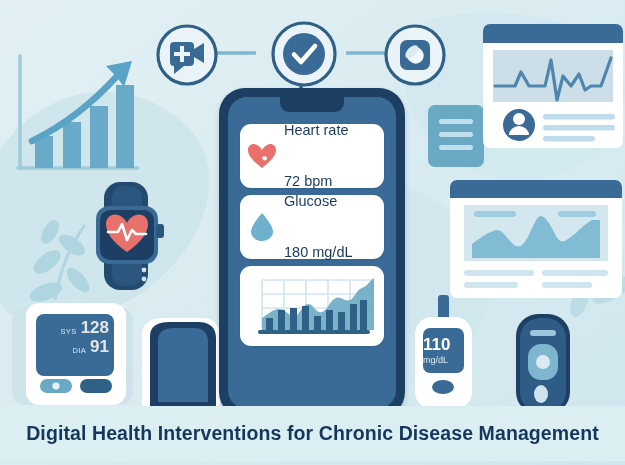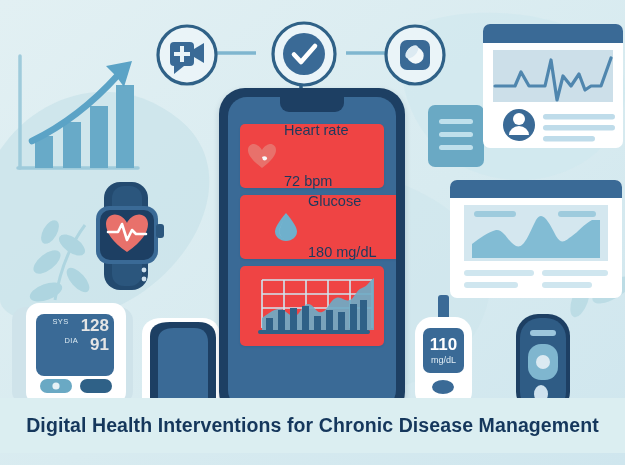--- a/index.html
+++ b/index.html
@@ -8,21 +8,21 @@
     font-family:"Liberation Sans","DejaVu Sans",sans-serif;
     background:#dceef2;
   }
   #stage{position:relative;width:625px;height:465px;overflow:hidden;background:#dcedf1;}
   .abs{position:absolute;}
   svg{display:block;}
   #bgsvg{position:absolute;left:0;top:0;width:625px;height:465px;}
 
   
   #banner{
-    position:absolute;left:0;bottom:12px;width:625px;height:55px;
+    position:absolute;left:0;bottom:4px;width:625px;height:55px;
     background:#dbeef1;
     display:flex;align-items:center;justify-content:center;
   }
   #banner-title{
     color:#15375c;font-size:19.5px;font-weight:bold;letter-spacing:.1px;
     white-space:nowrap;
   }
 
   
   #phone{
@@ -34,51 +34,51 @@
     position:absolute;left:9px;top:9px;width:168px;height:312px;
     background:#3a6a96;border-radius:19px;overflow:hidden;
   }
   #notch{
     position:absolute;left:50%;transform:translateX(-50%);top:0;
     width:64px;height:15px;background:#1d3f63;
     border-bottom-left-radius:9px;border-bottom-right-radius:9px;
   }
   .card{
     position:absolute;left:12px;width:144px;
-    background:#ef4444;border-radius:5px;
+    background:#ffffff;border-radius:11px;
     box-shadow:0 1px 2px rgba(20,50,80,.12);
     display:flex;align-items:center;
   }
   #card-hr{top:27px;height:64px;}
-  #card-gl{top:98px;height:64px;padding-left:24px;}
+  #card-gl{top:98px;height:64px;}
   #card-ch{top:169px;height:80px;width:144px;display:block;}
   .card-icon{width:44px;flex:0 0 44px;display:flex;align-items:center;justify-content:center;}
   .card-text{display:flex;flex-direction:column;line-height:1.15;}
   .card-label{color:#1b3a5e;font-size:14.5px;}
   .card-value{color:#1b3a5e;font-size:14.5px;margin-top:34px;}
 
   
   #bp{
     position:absolute;left:12px;top:303px;width:121px;height:106px;
   }
   #bp-screen{
     position:absolute;left:24px;top:11px;width:78px;height:62px;
     background:#3a6a96;border-radius:8px;
     padding:3px 5px;box-sizing:border-box;
   }
-  .bp-row{display:flex;align-items:flex-start;justify-content:flex-end;gap:12px;height:19px;}
+  .bp-row{display:flex;align-items:flex-end;justify-content:flex-end;gap:4px;height:19px;}
   .bp-tag{color:#dbeaf2;font-size:7.5px;letter-spacing:.4px;}
   .bp-num{color:#e5e5e5;font-size:17px;font-weight:bold;line-height:1;}
 
   
   #gm{position:absolute;left:415px;top:317px;width:57px;height:92px;}
   #gm-screen{
     position:absolute;left:8px;top:11px;width:41px;height:45px;
     background:#3a6a96;border-radius:7px;
-    display:flex;flex-direction:column;align-items:center;justify-content:center;
+    display:flex;flex-direction:column;justify-content:center;
   }
   #gm-value{color:#fff;font-size:17px;font-weight:bold;line-height:1;}
   #gm-unit{color:#e2eef6;font-size:9px;margin-top:2px;}
 </style>
 </head>
 <body>
 
 <div id="stage">
 
   <svg id="bgsvg" viewBox="0 0 625 465">

